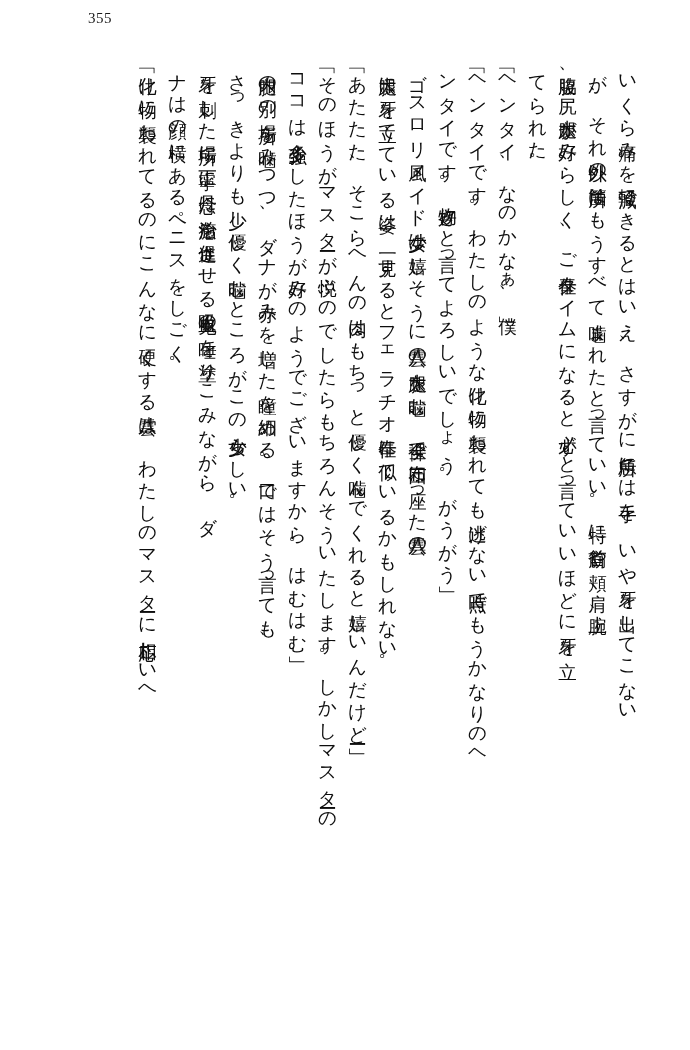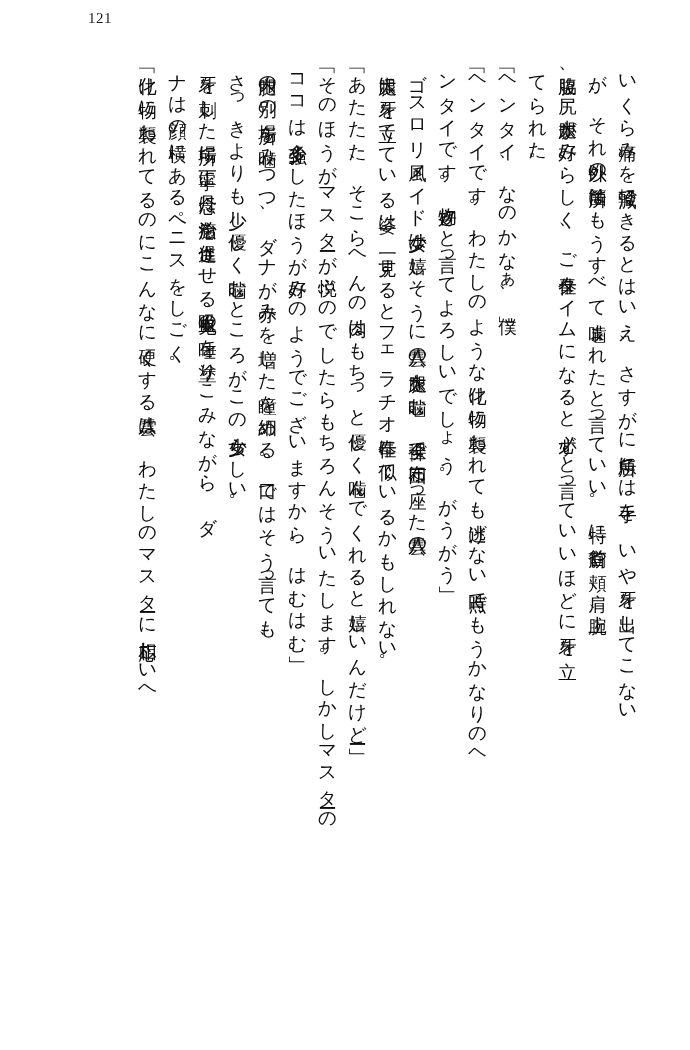--- a/index.html
+++ b/index.html
@@ -51,21 +51,21 @@
   
   .text-block .vline + .vline {
     margin-right: 0px;
   }
 </style>
 </head>
 <body>
 
 <div class="page">
 
-  <div class="page-number">121</div>
+  <div class="page-number">355</div>
 
   <div class="text-block">
     <div class="vline">いくら痛みを軽減できるとはいえ、さすがに急所には手を、いや牙を出してこない</div>
     <div class="vline">が、それ以外の箇所はもうすべて噛まれたと言っていい。特に首筋や頬、肩、上腕、</div>
     <div class="vline">脇腹、尻、太腿が好みらしく、ご奉仕タイムになると必ずと言っていいほどに牙を立</div>
     <div class="vline">てられた。</div>
     <div class="vline">「ヘンタイ、なのかなぁ、僕」</div>
     <div class="vline">「ヘンタイです。わたしのような化け物に襲われても逃げない時点でもうかなりのヘ</div>
     <div class="vline">ンタイです。物好きと言ってよろしいでしょう。がうがう」</div>
     <div class="vline">ゴスロリ風メイド少女は嬉しそうに八雲の太腿を噛む。全裸で布団に座った八雲の</div>

